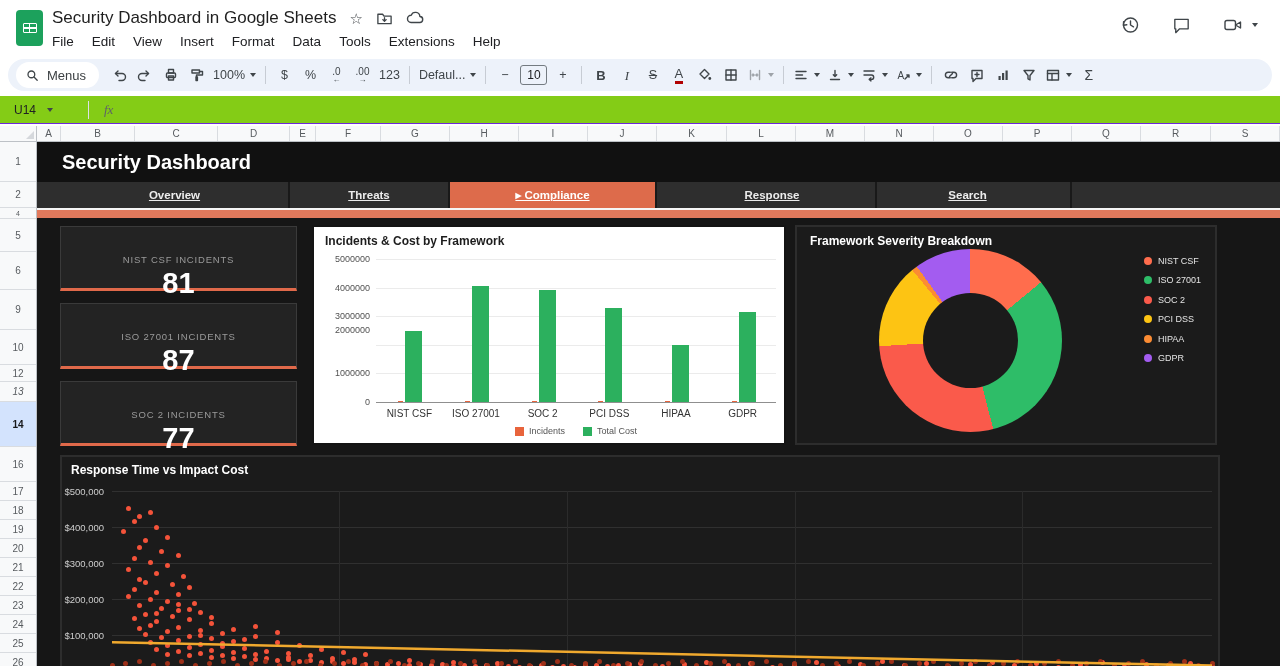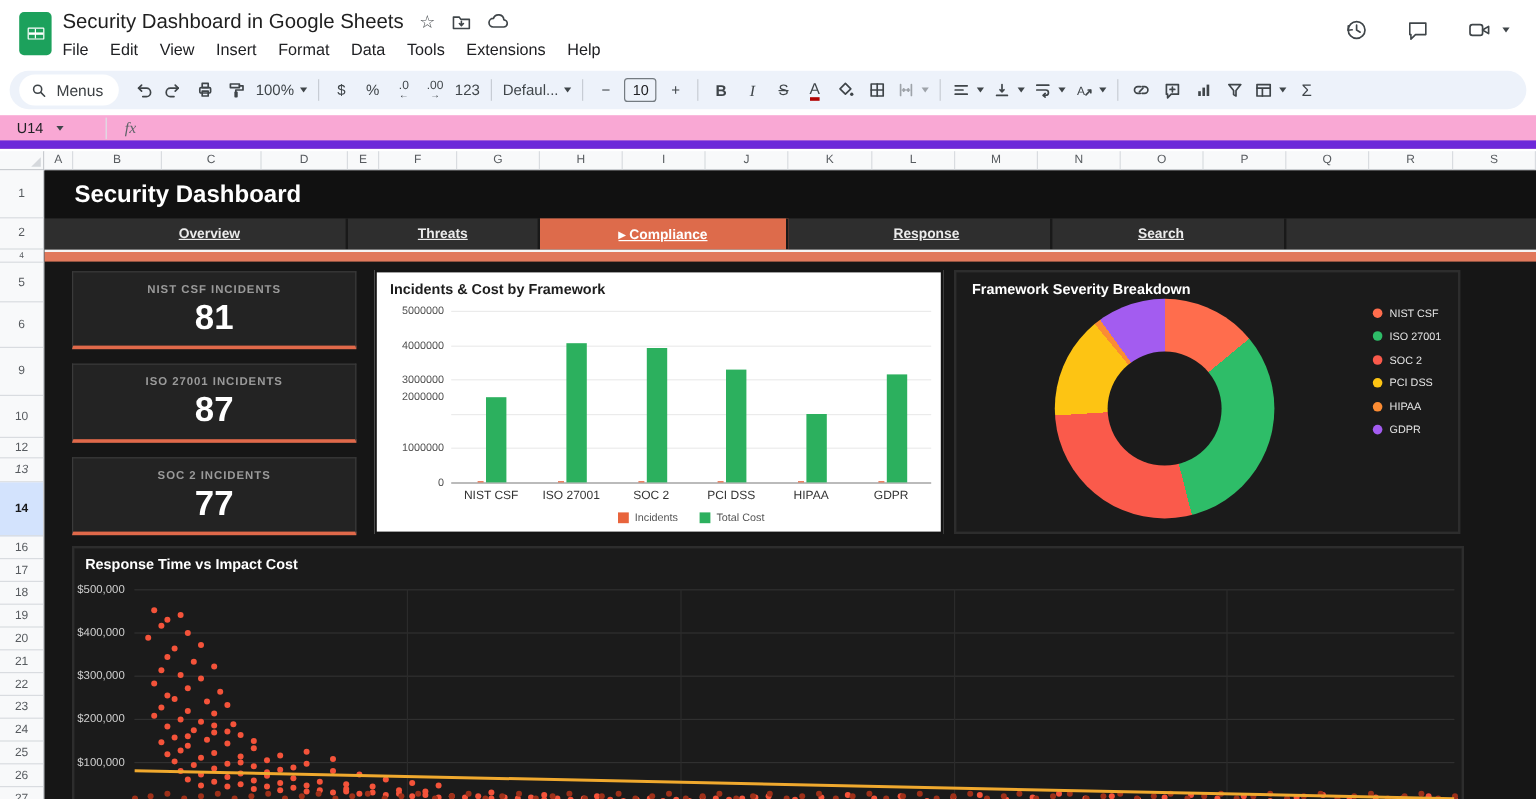--- a/index.html
+++ b/index.html
@@ -36,21 +36,21 @@
 .strike-g{text-decoration:line-through;font-size:12.5px}
 .acolor-g{font-size:13px;border-bottom:3px solid #b10202;padding-bottom:1px}
 .size-box{width:27px;height:20px;border:1px solid #747b81;border-radius:3px;display:flex;align-items:center;justify-content:center;font-size:12px;color:#202124;margin:0 2px}
 .dec{display:flex;flex-direction:column;align-items:center;line-height:1}
 .dec .txt{font-size:10px}
 .dec .arr{font-size:8px;margin-top:-1px}
 .disabled{opacity:.45}
 .zoom-lbl,.font-lbl{font-size:12.5px;color:#3f4549}
 
 
-.formula-bar{position:absolute;left:0;top:96px;width:100%;height:28px;display:flex;align-items:center;background:#f9a8d4;border-bottom:7px solid #6d28d9}
+.formula-bar{position:absolute;left:0;top:96px;width:100%;height:28px;display:flex;align-items:center;background:#84cc16;border-bottom:1px solid #6d28d9}
 .name-box{width:88px;padding-left:14px;display:flex;align-items:center;gap:9px;font-size:12px;color:#202124}
 .fb-sep{width:1px;height:18px;background:#dde1e5;margin-right:15px}
 .fx{font-family:"Liberation Serif",serif;font-style:italic;font-size:13px;color:#5f6368;margin-right:10px}
 .formula-input{flex:1;height:100%}
 
 
 .grid{position:absolute;left:0;top:126px;width:1280px;height:540px}
 .corner{position:absolute;left:0;top:0;width:37px;height:16px;background:#f8f9fa;border-right:1px solid #bdc1c6;border-bottom:1px solid #bdc1c6}
 .corner::after{content:"";position:absolute;right:2px;bottom:2px;border-left:8px solid transparent;border-bottom:8px solid #d5d8dc}
 .col-headers{position:absolute;left:37px;top:0;right:0;height:16px;display:flex;background:#f8f9fa;border-bottom:1px solid #bdc1c6}
@@ -65,21 +65,21 @@
 .dash-title{color:#fff;font-size:20px;font-weight:bold;margin-left:25px}
 .dash-tabs{position:absolute;left:0;top:40px;width:100%;height:26px;background:#2e2e2e}
 .dash-tab{position:absolute;top:0;height:100%;display:flex;align-items:center;justify-content:center;border-right:2px solid #191919}
 .tab-label{color:#ececec;font-size:11.5px;font-weight:bold;text-decoration:underline;white-space:nowrap}
 .dash-tab.active{background:#dd6b4b}
 .dash-tab.active .tab-label{color:#fff}
 .stripe-light{position:absolute;left:0;top:66px;width:100%;height:2px;background:#f5f5f5}
 .stripe-accent{position:absolute;left:0;top:68px;width:100%;height:8px;background:#e1795c}
 .kpis{position:absolute;left:23px;top:0;width:237px;height:100%}
 .kpi-card{position:absolute;left:0;width:237px;background:#232323;border:1px solid #3a3a3a;border-bottom:3px solid #e0694a;text-align:center}
-.kpi-label{margin-top:9px;font-size:9.5px;font-weight:bold;letter-spacing:.8px;color:#9a9a9a}
+.kpi-label{margin-top:27px;font-size:9.5px;font-weight:normal;letter-spacing:.8px;color:#9a9a9a}
 .kpi-value{margin-top:2px;font-size:29px;font-weight:bold;color:#fff}
 .panel{position:absolute}
 .panel h3{position:absolute;margin:0;font-size:12px}
 
 
 .bar-panel{left:275px;top:83px;width:474px;height:220px;background:#fff;border:2px solid #141414}
 .bar-panel h3{left:11px;top:7px;color:#1d1d1d}
 .bar-plot{position:absolute;left:62px;top:32px;width:400px;height:143px}
 .bgrid{position:absolute;left:0;width:100%;height:1px;background:#ebebeb}
 .bgrid.zero{background:#8f8f8f}
@@ -373,21 +373,21 @@
         <div class="row-h" style="height: 40px;">1</div>
         <div class="row-h" style="height: 26px;">2</div>
         <div class="row-h" style="height: 11px; font-size: 7px;">4</div>
         <div class="row-h" style="height: 33px;">5</div>
         <div class="row-h" style="height: 38px;">6</div>
         <div class="row-h" style="height: 40px;">9</div>
         <div class="row-h" style="height: 35px;">10</div>
         <div class="row-h" style="height: 17px;">12</div>
         <div class="row-h" style="height: 20px; font-style: italic;">13</div>
         <div class="row-h sel" style="height: 45px;">14</div>
-        <div class="row-h" style="height: 19px;">16</div>
+        <div class="row-h" style="height: 35px;">16</div>
         <div class="row-h" style="height: 19px;">17</div>
         <div class="row-h" style="height: 19px;">18</div>
         <div class="row-h" style="height: 19px;">19</div>
         <div class="row-h" style="height: 19px;">20</div>
         <div class="row-h" style="height: 19px;">21</div>
         <div class="row-h" style="height: 19px;">22</div>
         <div class="row-h" style="height: 19px;">23</div>
         <div class="row-h" style="height: 19px; text-align: right;">24</div>
         <div class="row-h" style="height: 19px;">25</div>
         <div class="row-h" style="height: 19px;">26</div>

